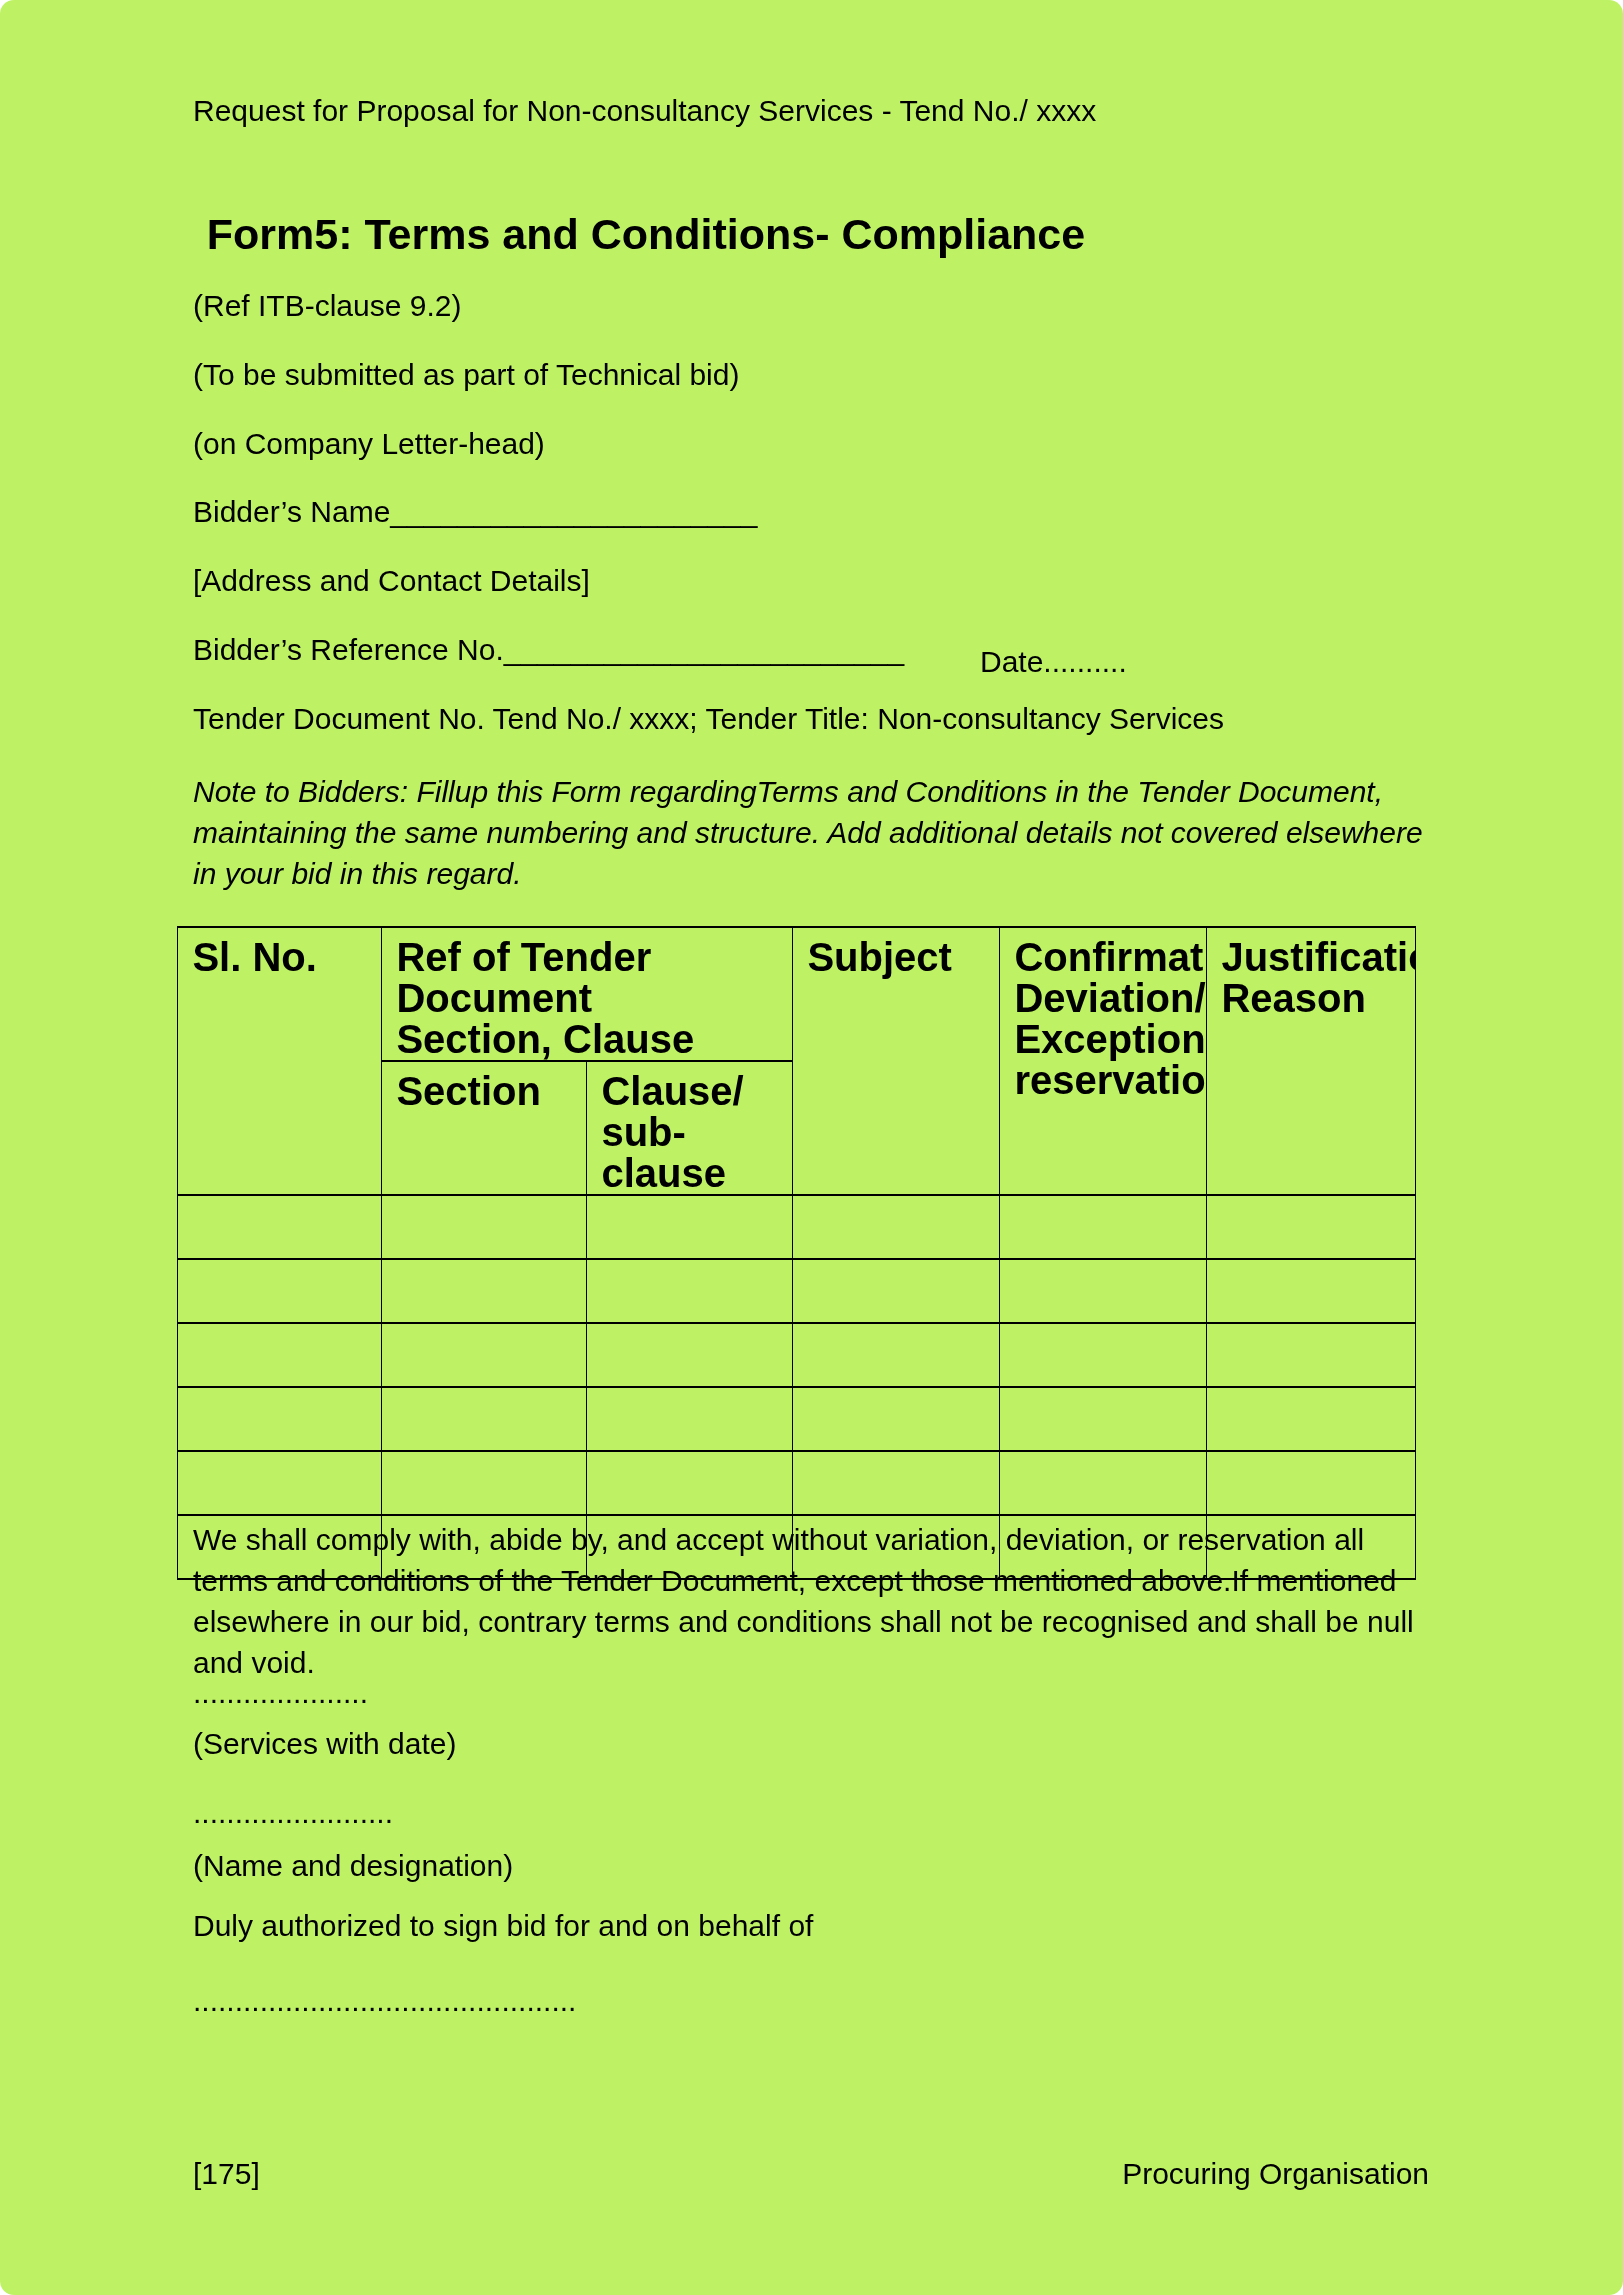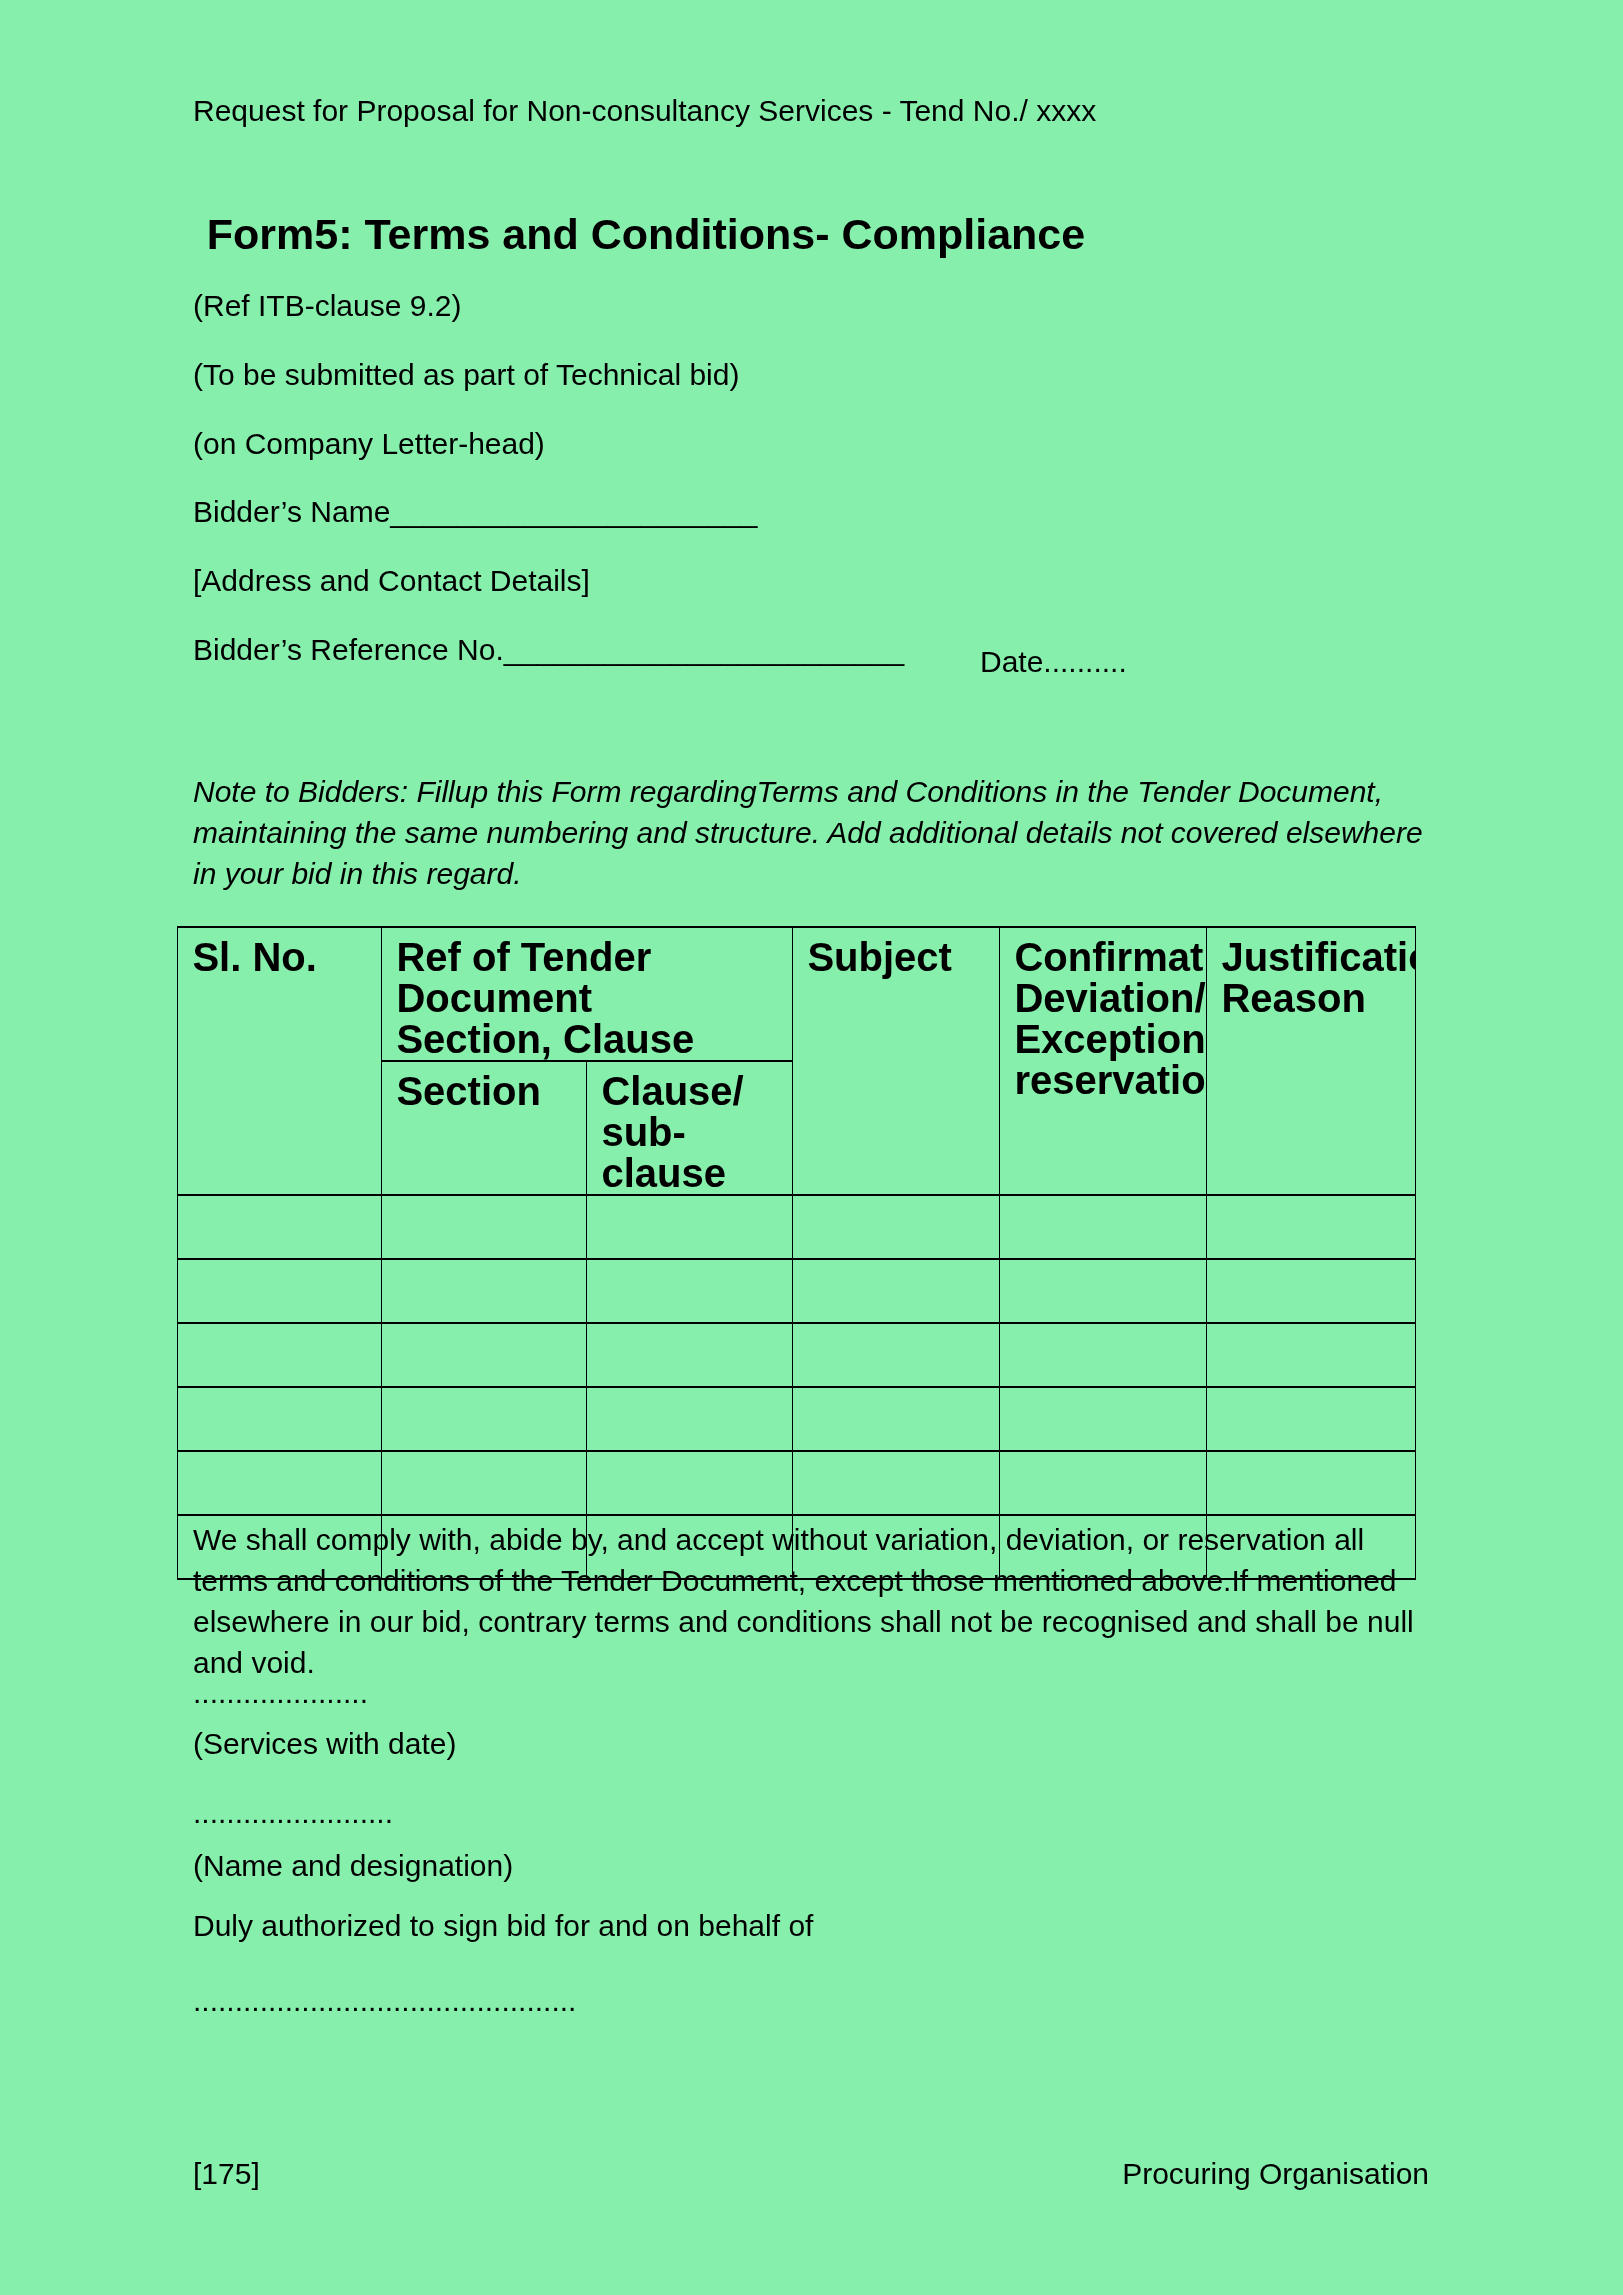--- a/index.html
+++ b/index.html
@@ -1,17 +1,17 @@
 <!DOCTYPE html>
 <html style="font-size:10.5px"><head>
 <meta charset="utf-8">
 <style>
   html,body{margin:0;padding:0;background:#fff;}
   body{width:1623px;height:2295px;position:relative;font-family:"Liberation Sans",sans-serif;color:#000;}
-  .page{position:absolute;left:0;top:0;width:1623px;height:2295px;background:#86efac;overflow:hidden;}
+  .page{position:absolute;left:0;top:0;width:1623px;height:2295px;background:#bef264;overflow:hidden;border-radius:14px;}
   .hdr{position:absolute;left:193px;top:90px;font-size:30px;line-height:41px;}
   .title{position:absolute;left:0;top:203px;width:1292px;text-align:center;font-weight:bold;font-size:43px;line-height:62px;margin:0;}
   .ln{position:absolute;left:193px;width:1237px;font-size:30px;line-height:41px;margin:0;}
   .note{font-style:italic;}
   .date-label{position:absolute;left:787px;top:12px;}
   table.ctable{position:absolute;left:177px;top:926px;width:1239px;border-collapse:collapse;table-layout:fixed;}
   .ctable th,.ctable td{border:1.3px solid #000;border-top-width:2.6px;border-bottom-width:2.6px;
       font-size:40px;line-height:41px;vertical-align:top;text-align:left;
       padding:9.2px 3.9px 0 14.4px;white-space:pre-line;overflow:hidden;}
   .ctable th{font-weight:bold;}
@@ -34,20 +34,21 @@
   <p class="ln" style="top:285px">(Ref ITB-clause 9.2)</p>
   <p class="ln" style="top:354px">(To be submitted as part of Technical bid)</p>
   <p class="ln" style="top:423px">(on Company Letter-head)</p>
 
   <p class="ln" style="top:491px"><span>Bidder’s Name</span><span>______________________</span></p>
 
   <p class="ln" style="top:560px">[Address and Contact Details]</p>
 
   <p class="ln" style="top:629px"><span>Bidder’s Reference No.</span><span>________________________</span><span class="date-label">Date..........</span></p>
 
+  <p class="ln" style="top:698px">Tender Document No. Tend No./ xxxx; Tender Title: Non-consultancy Services</p>
 
   <p class="ln note" style="top:771px">Note to Bidders: Fillup this Form regardingTerms and Conditions in the Tender Document, maintaining the same numbering and structure. Add additional details not covered elsewhere in your bid in this regard.</p>
 
   <table class="ctable">
     <colgroup>
       <col style="width:204px">
         <col style="width:205px">
         <col style="width:206px">
       <col style="width:207px">
         <col style="width:207px">

